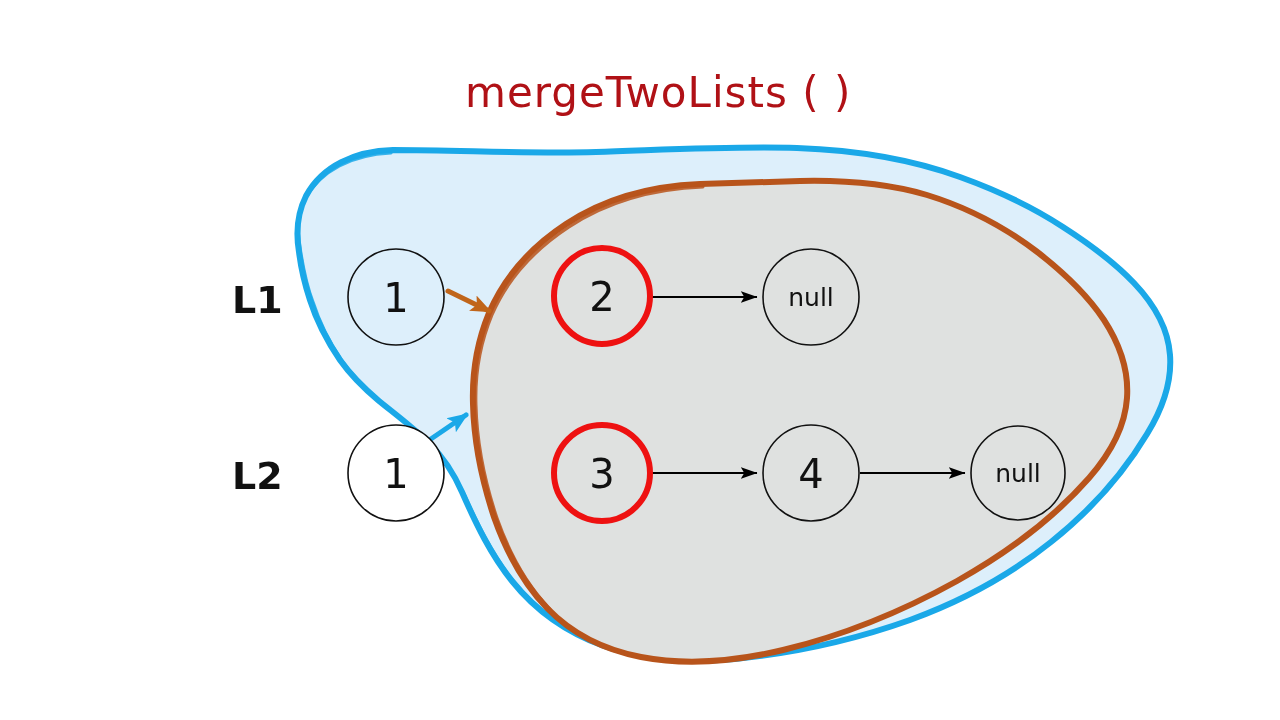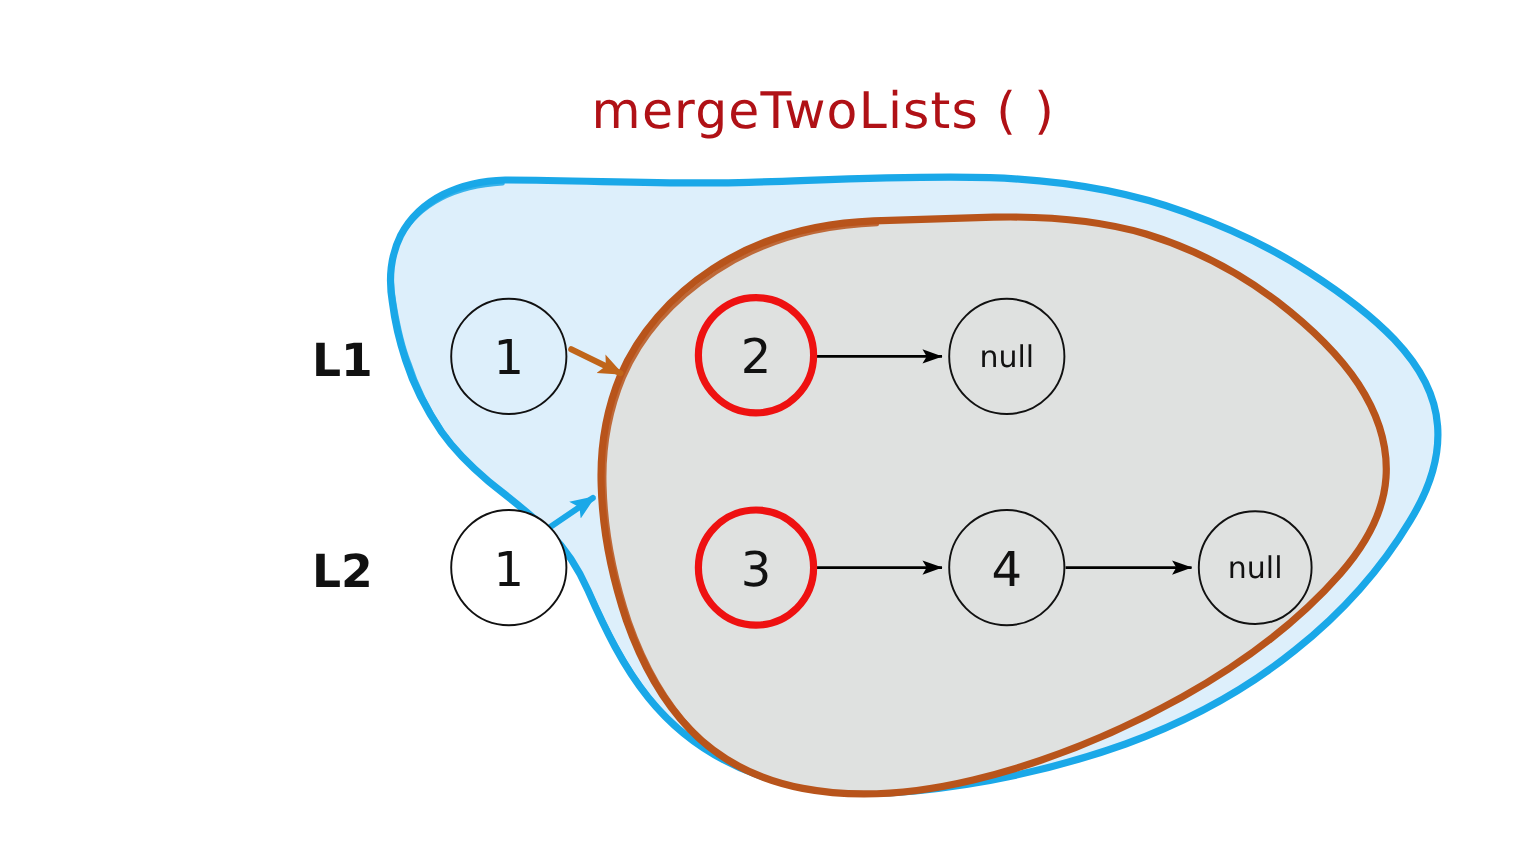--- a/index.html
+++ b/index.html
@@ -7,21 +7,20 @@
     padding: 0;
     background: #ffffff;
   }
   #canvas {
     position: relative;
     width: 1176px;
     height: 720px;
     background: #ffffff;
     overflow: hidden;
     font-family: "DejaVu Sans", sans-serif;
-    margin-left: 28px;
   }
   #scene {
     position: absolute;
     top: 0;
     left: 0;
     width: 1280px;
     height: 720px;
   }
   .title-text {
     font-family: "DejaVu Sans", sans-serif;

